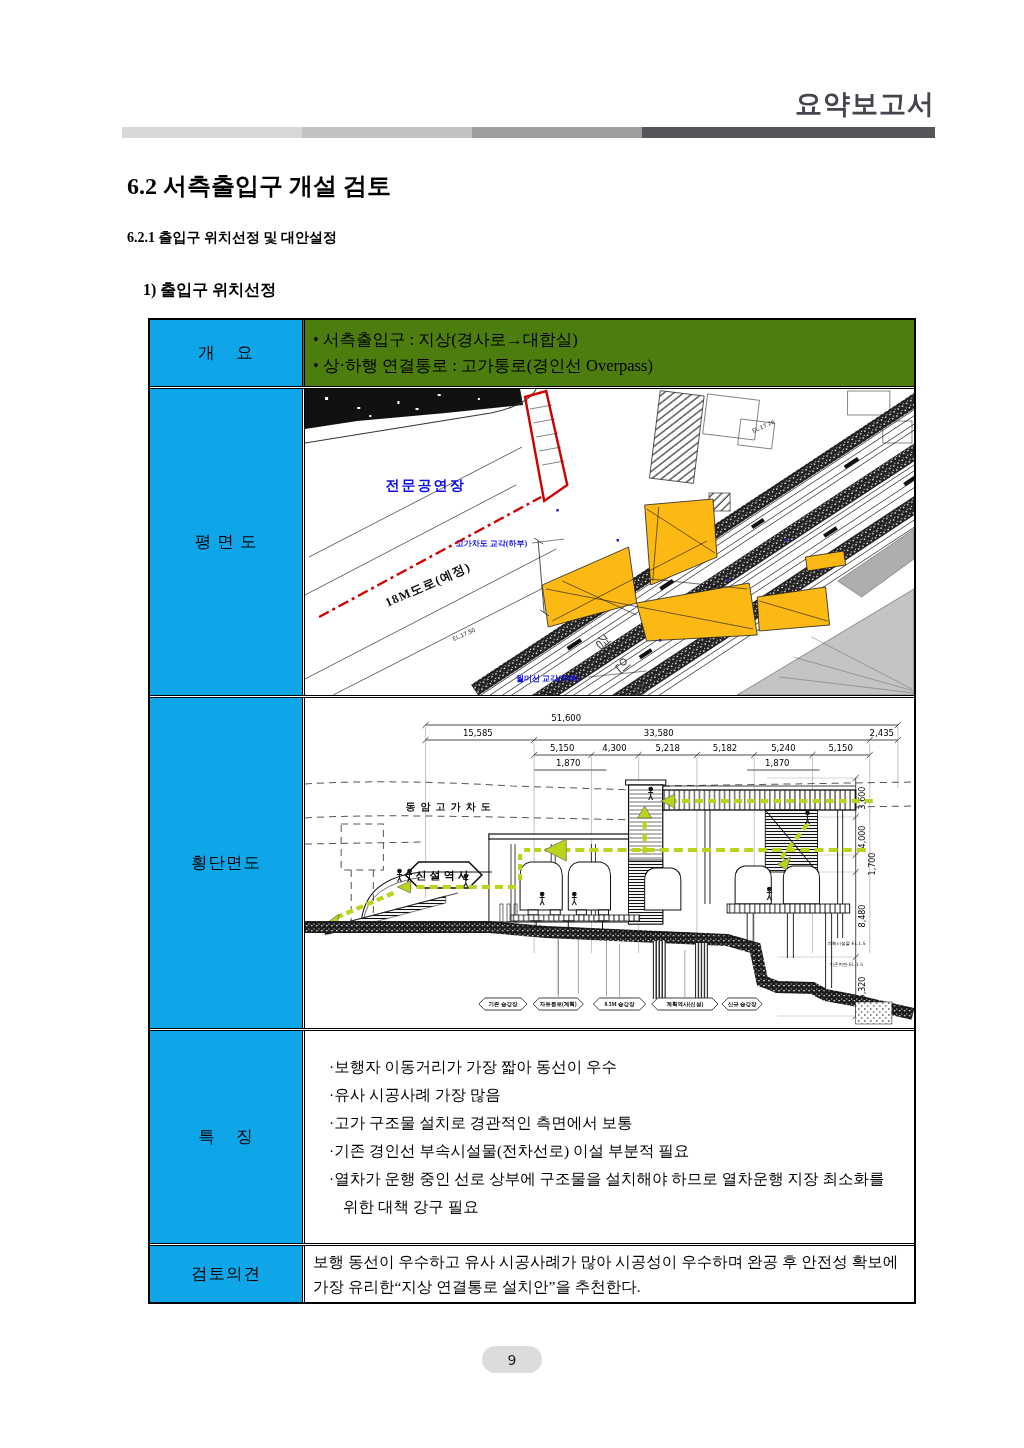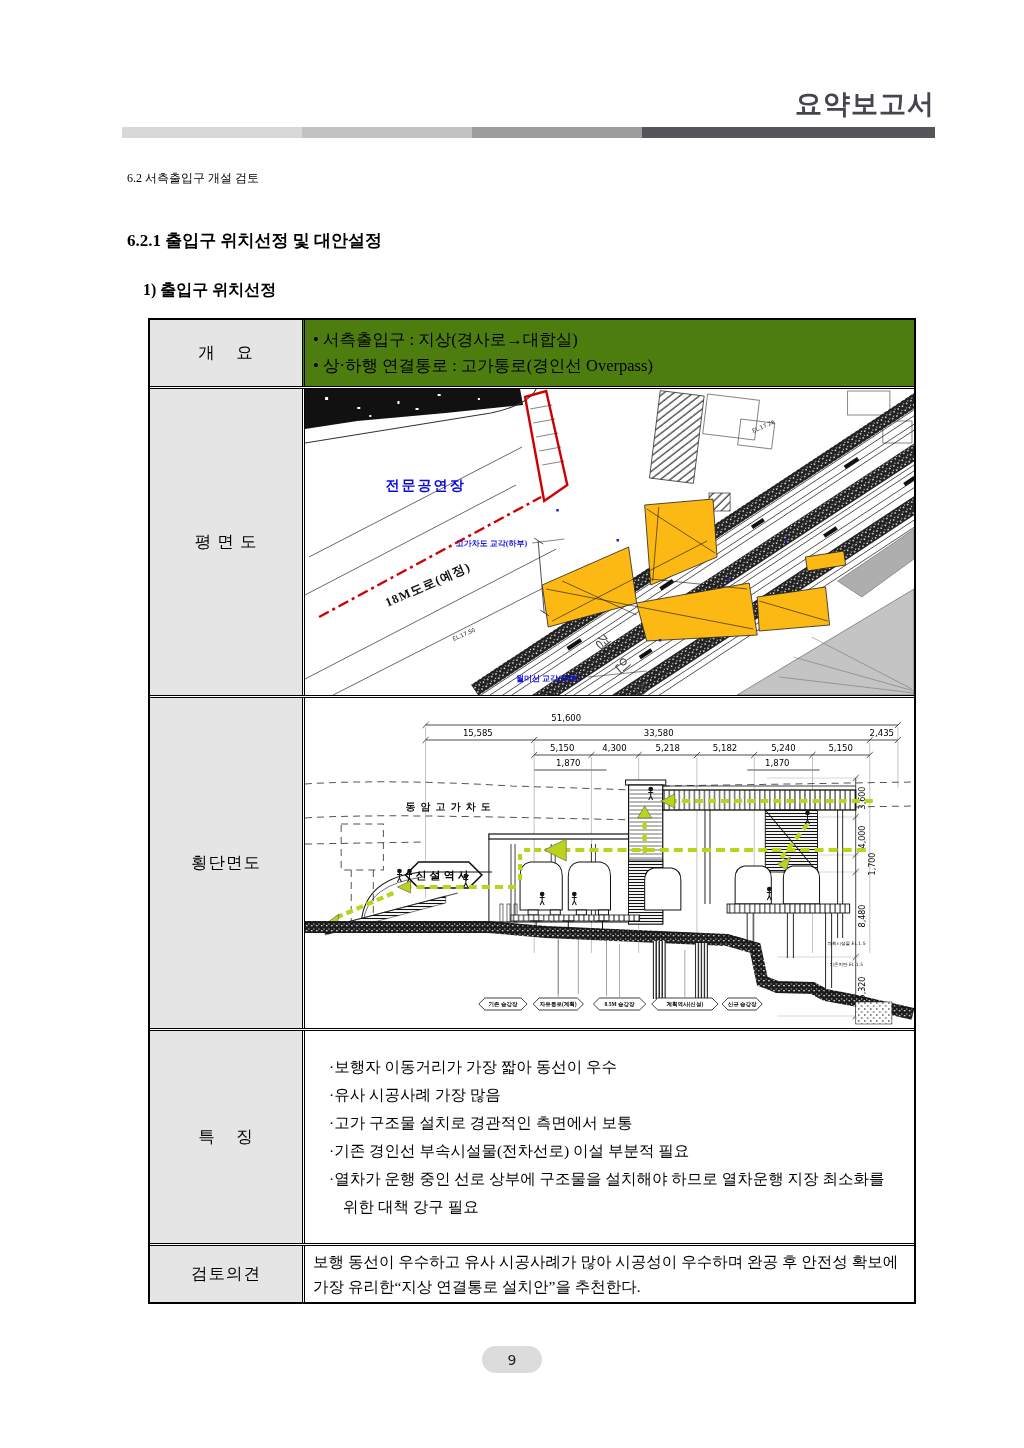--- a/index.html
+++ b/index.html
@@ -7,28 +7,28 @@
         font-family:"Liberation Serif","DejaVu Serif",serif;color:#000;}
   
   .report-title{position:absolute;top:86px;right:89px;font-size:27px;font-weight:bold;
                 color:#45454d;letter-spacing:1px;}
   .header-bar{position:absolute;top:127px;left:122px;width:813px;height:11px;display:flex;}
   .header-bar .seg1{width:180px;background:#d8d8d8;}
   .header-bar .seg2{width:170px;background:#c2c2c2;}
   .header-bar .seg3{width:170px;background:#9d9d9d;}
   .header-bar .seg4{flex:1;background:#55555a;}
   
-  .h-section{position:absolute;left:127px;top:170px;font-size:12px;font-weight:normal;}
-  .h-subsection{position:absolute;left:127px;top:229px;font-size:17px;font-weight:bold;}
+  .h-section{position:absolute;left:127px;top:170px;font-size:24px;font-weight:bold;}
+  .h-subsection{position:absolute;left:127px;top:229px;font-size:14px;font-weight:bold;}
   .h-item{position:absolute;left:143px;top:267px;font-size:16px;font-weight:bold;margin-top:13px;}
   
   .main-table{position:absolute;left:148px;top:318px;width:764px;border:2px solid #000;}
   .trow{display:flex;border-top:3px double #000;}
   .trow:first-child{border-top:none;}
-  .tlabel{width:152px;min-width:152px;background:#e5e5e5;display:flex;align-items:center;
+  .tlabel{width:152px;min-width:152px;background:#0ea5e9;display:flex;align-items:center;
           justify-content:center;font-size:16.5px;white-space:pre;letter-spacing:1px;}
   .tcontent{flex:1;border-left:3px double #000;background:#fff;position:relative;overflow:hidden;}
   .row-overview .tcontent{background:#4d7c0f;}
   .row-overview ul{list-style:none;margin:0;padding:7px 8px;}
   .row-overview li{font-size:16.5px;line-height:26px;padding-left:16px;text-indent:-16px;}
   .row-overview li::before{content:"\2022  ";}
   .row-plan .tcontent{height:306px;}
   .row-xsec .tcontent{height:330px;}
   .row-feat ul{list-style:none;margin:16px;padding:6px 10px 6px 8px;}
   .row-feat li{font-size:15.5px;line-height:28px;padding-left:14px;text-indent:-14px;}

